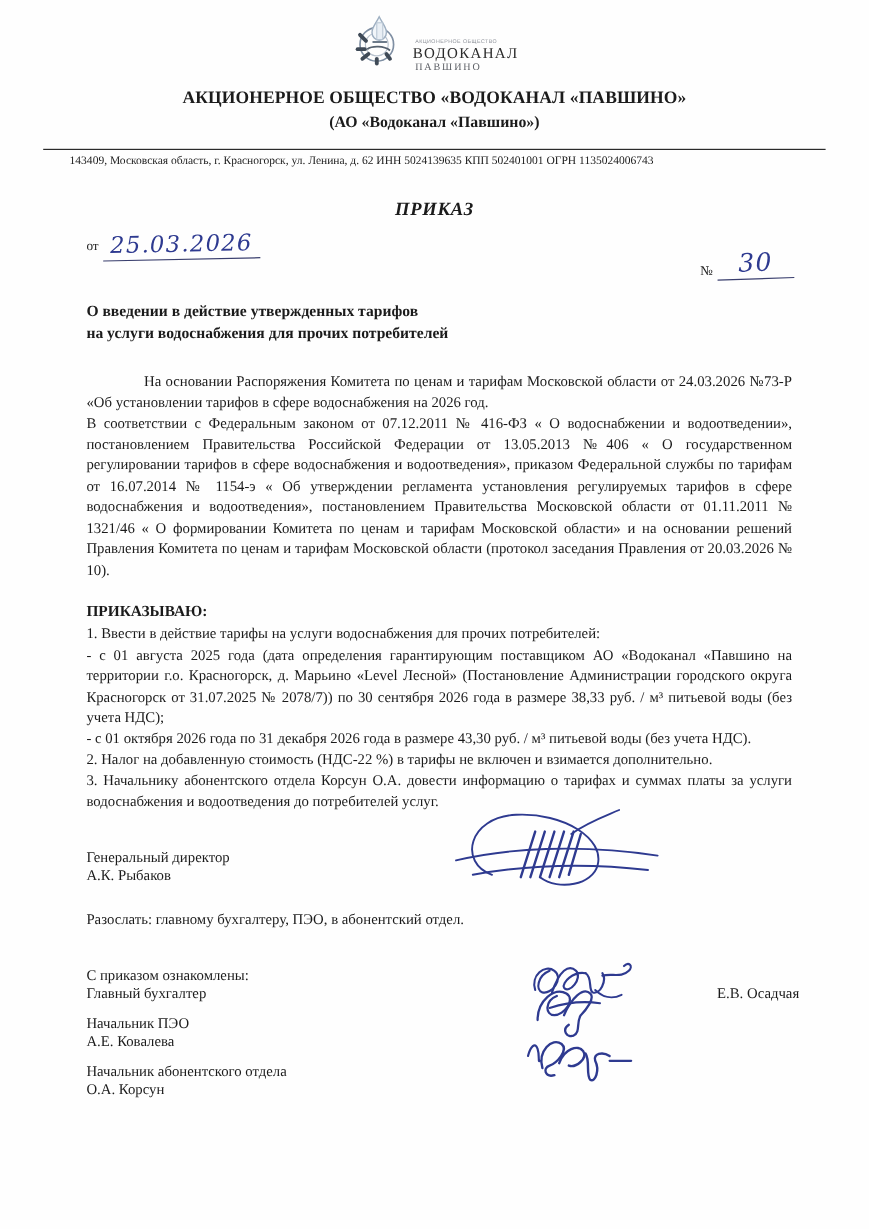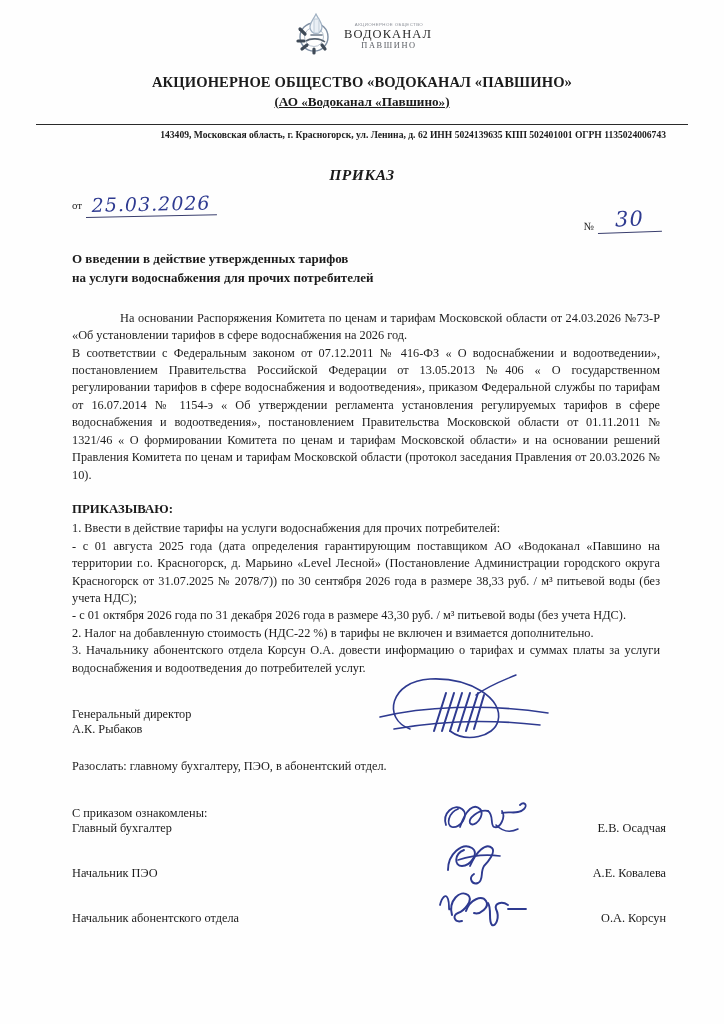--- a/index.html
+++ b/index.html
@@ -38,24 +38,24 @@
     gap: 4px;
     position: relative;
   }
   .logo-mark {
     width: 48px;
     height: 46px;
     position: relative;
     flex: 0 0 auto;
   }
   .logo-text {
-    text-align: center;
+    text-align: left;
     line-height: 1.05;
     position: relative;
-    top: 4px;
+    top: 14px;
   }
   .logo-tiny {
     font-size: 4.4px;
     letter-spacing: .4px;
     color: #8d9199;
     font-family: "Liberation Sans", sans-serif;
     white-space: nowrap;
     margin-bottom: 1px;
     margin-left: 2px;
   }
@@ -82,36 +82,34 @@
     font-weight: bold;
     font-size: 14.6px;
     letter-spacing: .1px;
     margin-top: 6px;
   }
   .company-sub {
     text-align: center;
     font-weight: bold;
     font-size: 13.2px;
     margin-top: 3px;
-    text-decoration: underline;
   }
 
   .rule {
     border: 0;
     border-top: 1px solid #2a2a2a;
     margin: 14px 36px 0 36px;
   }
 
   .requisites {
-    text-align: right;
+    text-align: left;
     font-size: 9.6px;
     line-height: 1.35;
     margin: 4px 58px 0 58px;
     color: #1b1b1b;
-    font-weight: bold;
   }
 
   
   .doc-title {
     text-align: center;
     font-weight: bold;
     font-size: 15.5px;
     letter-spacing: .6px;
     margin-top: 24px;
     font-style: italic;
@@ -229,21 +227,21 @@
     margin: 0 58px 0 72px;
     position: relative;
   }
   .ack-row {
     display: flex;
     align-items: baseline;
     justify-content: space-between;
     font-size: 12.3px;
     position: relative;
   }
-  .ack-row + .ack-row { margin-top: 30px; }
+  .ack-row + .ack-row { margin-top: 10px; flex-direction: column; }
 
   
   .scribble {
     position: absolute;
     pointer-events: none;
   }
   .scribble svg { display: block; overflow: visible; }
   .ink { stroke: #2e3a90; fill: none; stroke-linecap: round; stroke-linejoin: round; }
 </style>
 </head>

